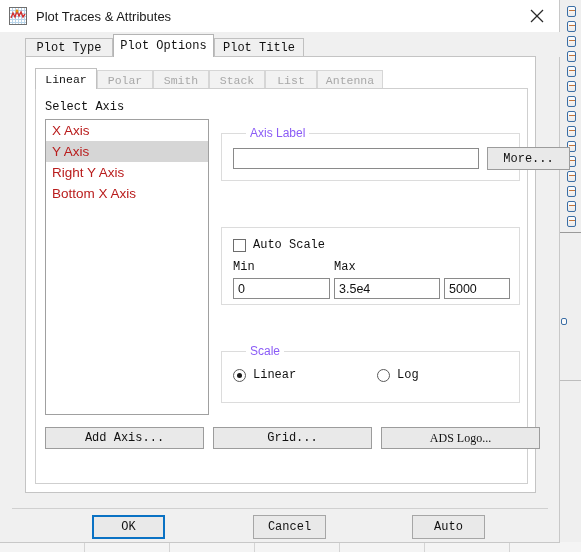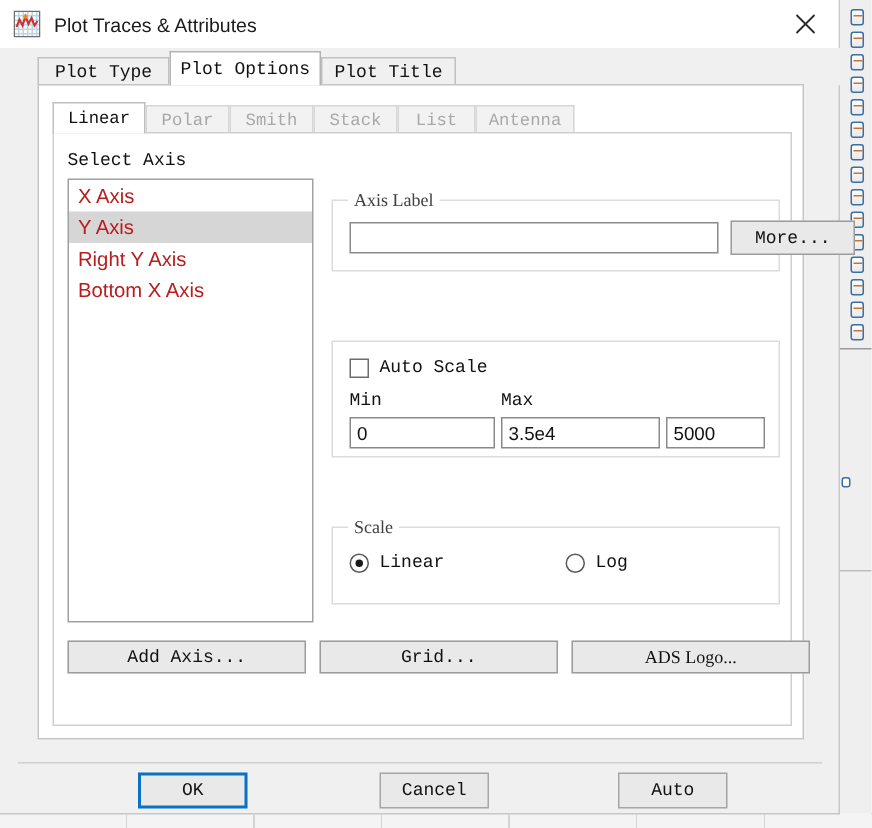--- a/index.html
+++ b/index.html
@@ -168,24 +168,24 @@
   }
   .list-item.selected { background: #d6d6d6; }
 
   
   .groupbox {
     position: absolute;
     border: 1px solid #dcdcdc;
     background: #ffffff;
   }
   .group-title {
-    position: absolute; top: -8px; left: 10px;
+    position: absolute; top: -8px; left: 24px;
     padding: 0 4px; background: #ffffff;
-    font-family: Liberation Serif, serif;
-    font-size: 12px; color: #404040;
+    font-family: Liberation Sans, sans-serif;
+    font-size: 12px; color: #8b5cf6;
   }
 
   #group-axis-label { left: 185px; top: 44px; width: 299px; height: 48px; }
   #group-autoscale  { left: 185px; top: 138px; width: 299px; height: 78px; }
   #group-scale      { left: 185px; top: 262px; width: 299px; height: 52px; }
 
   
   .textinput {
     position: absolute;
     background: #ffffff;

